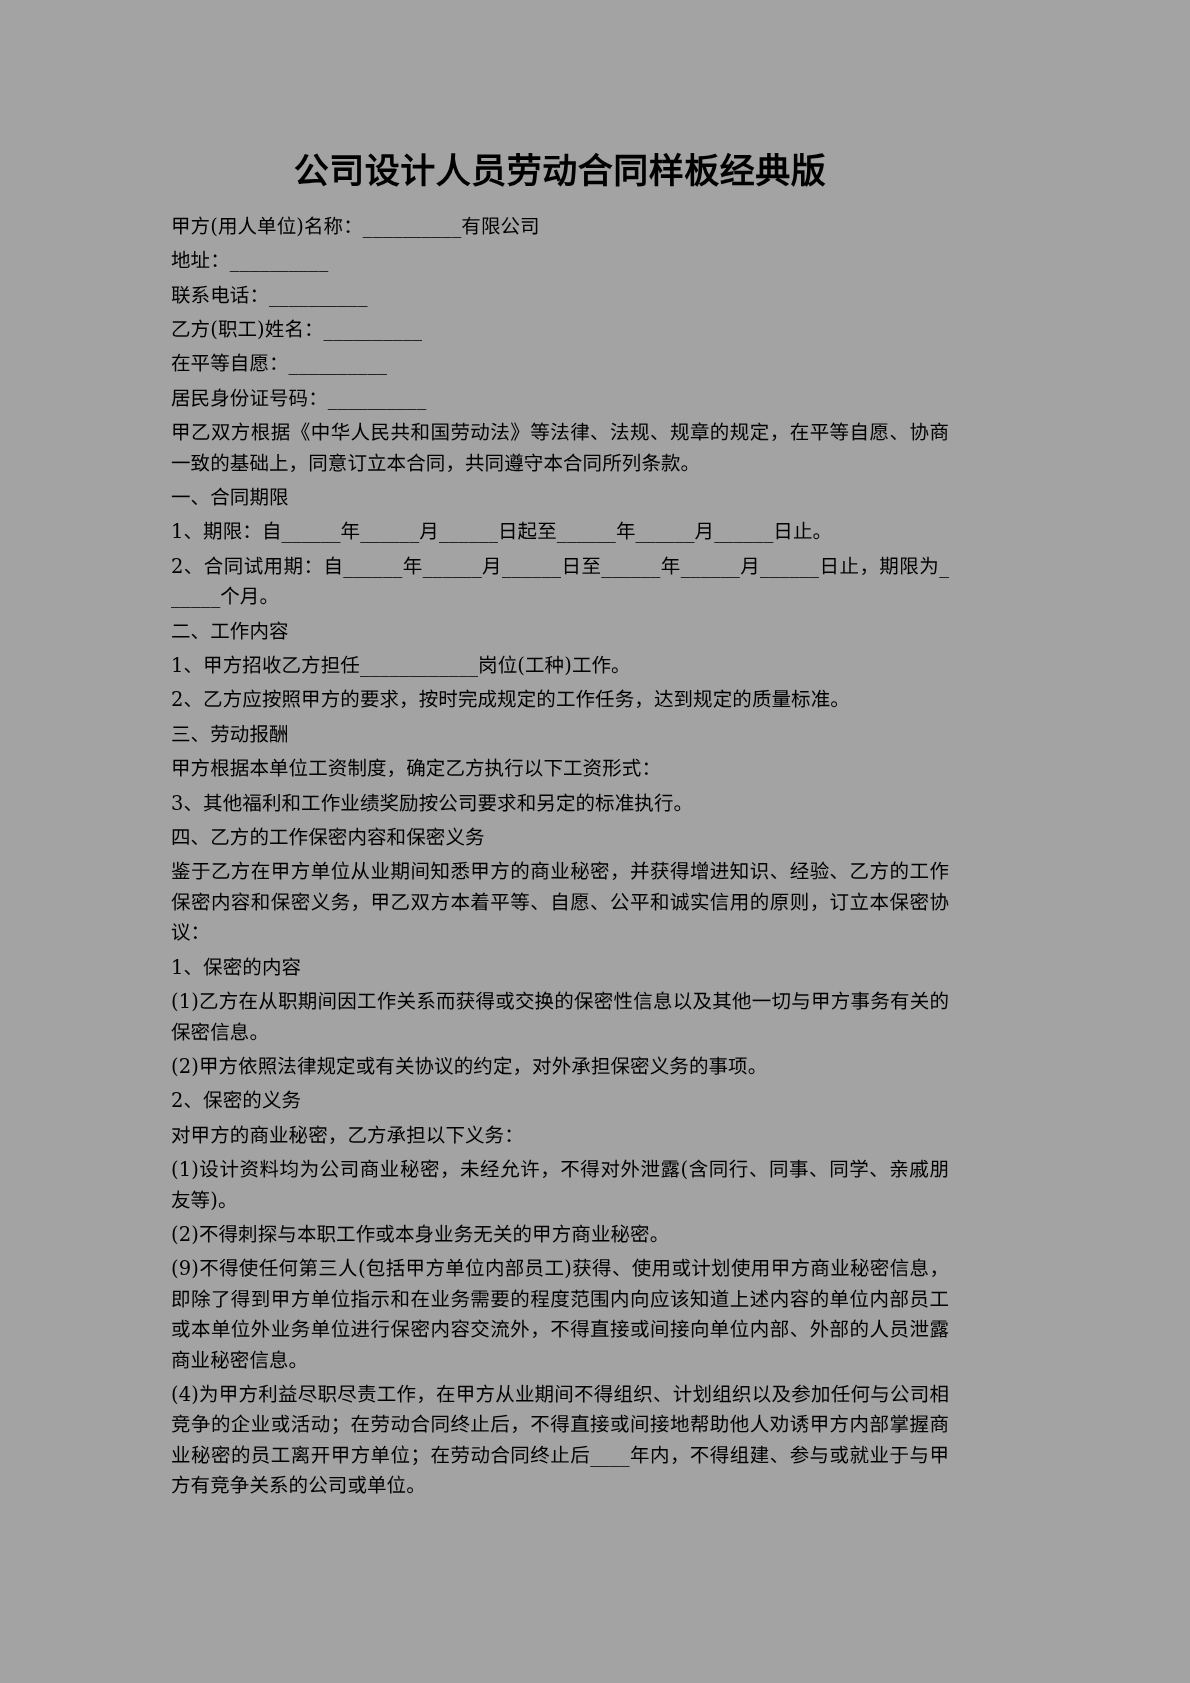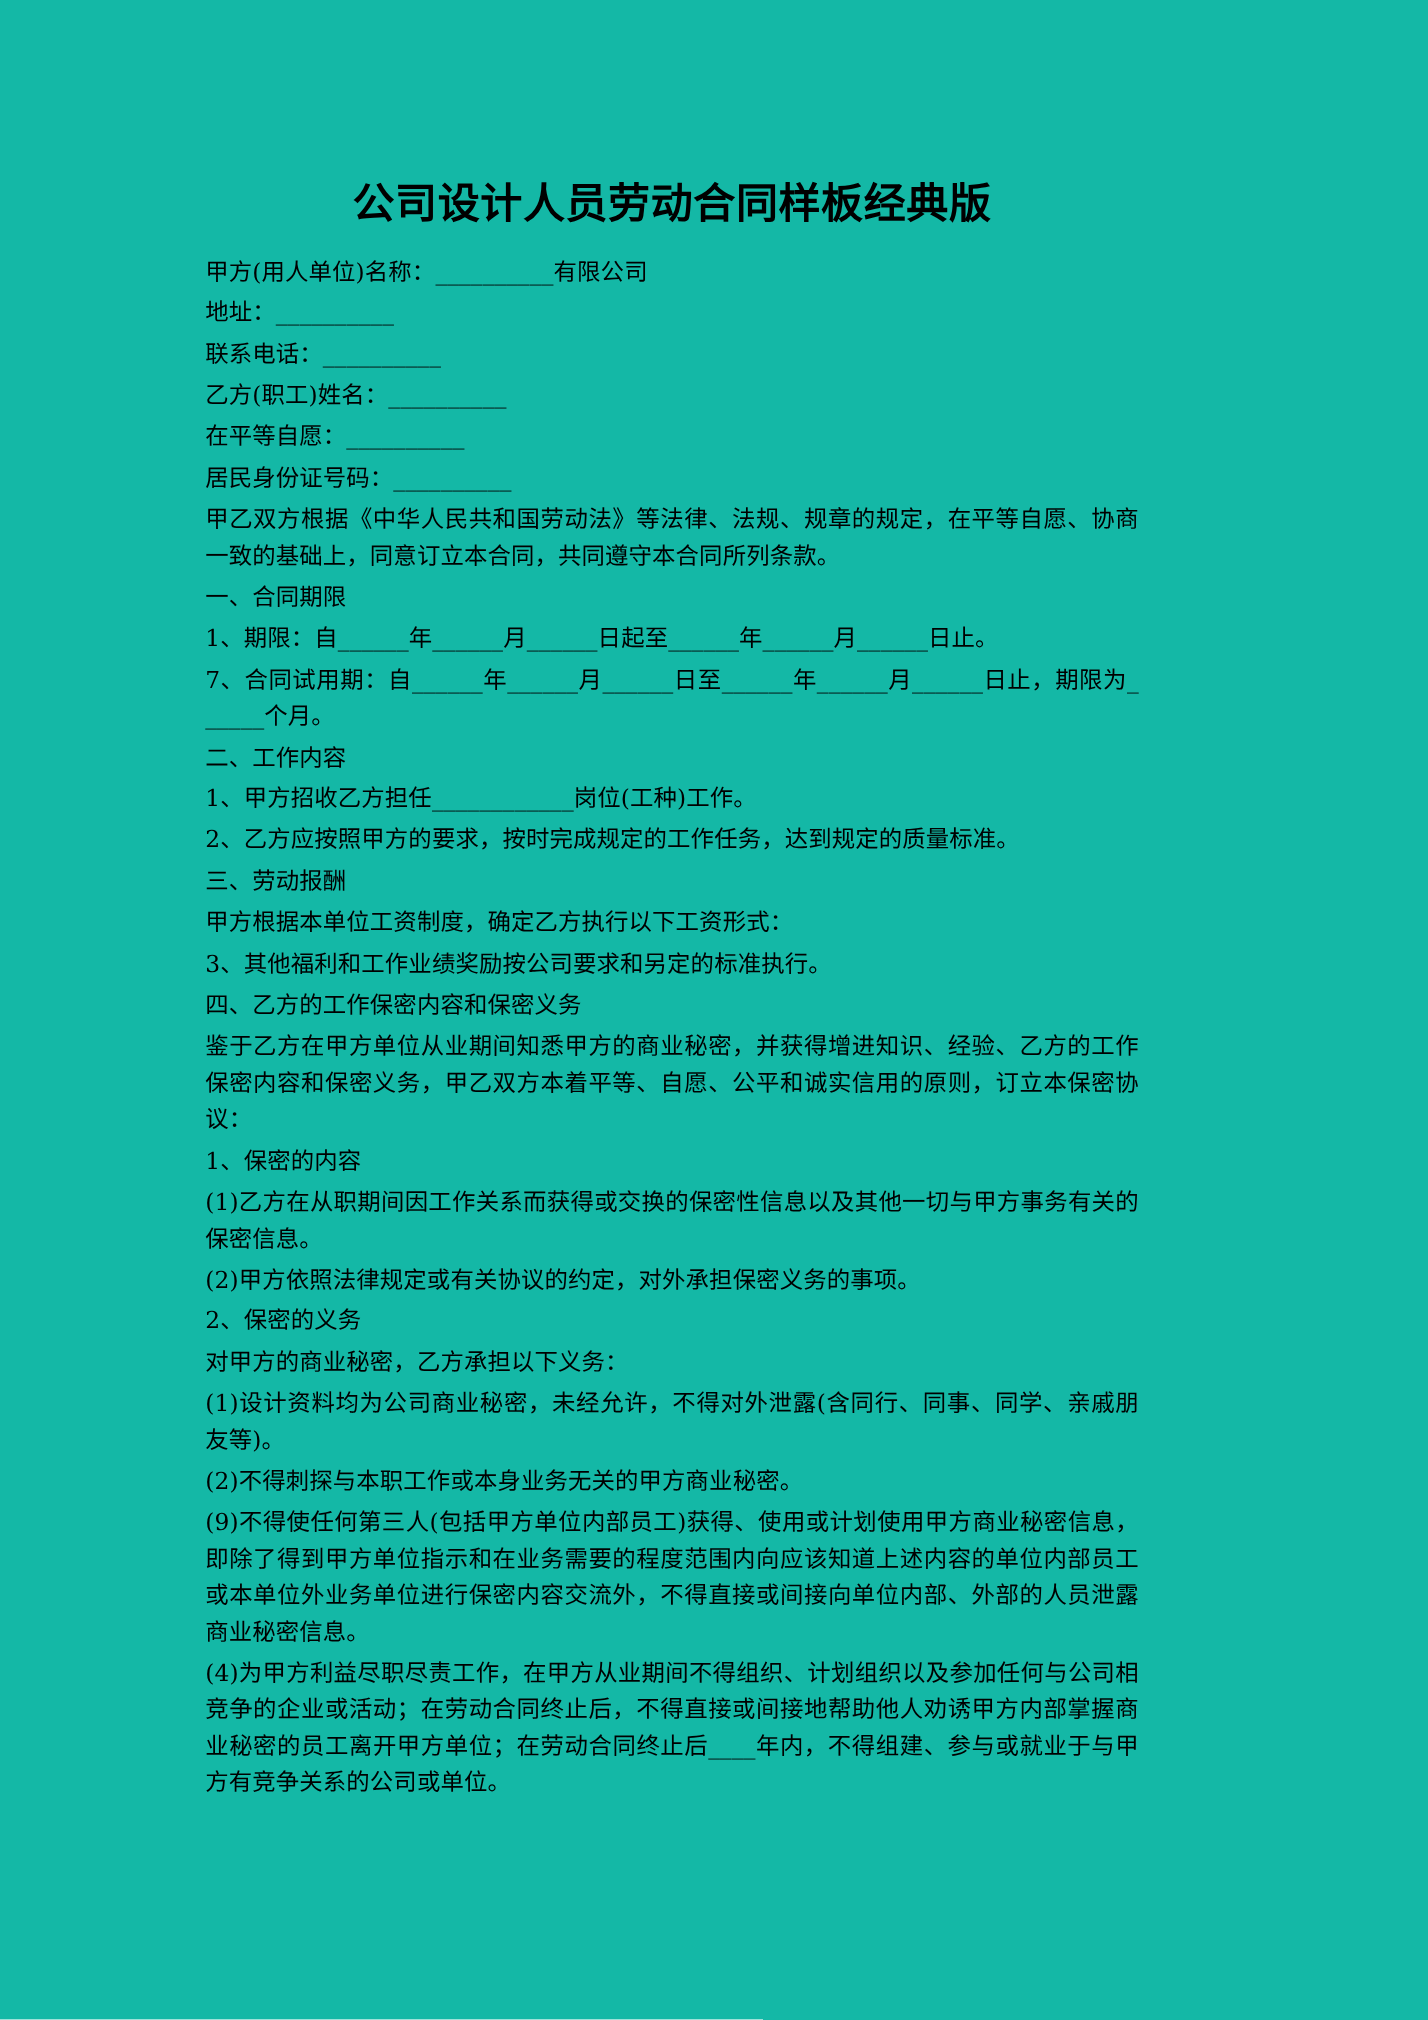--- a/index.html
+++ b/index.html
@@ -11,21 +11,21 @@
   body {
     font-family: "DejaVu Serif", "Liberation Serif", serif;
     color: #000000;
     -webkit-font-smoothing: antialiased;
   }
   .page {
     position: relative;
     width: 1190px;
     height: 1683px;
     margin: 0 auto;
-    background: #14b8a6;
+    background: #a3a3a3;
     box-sizing: border-box;
     overflow: hidden;
   }
   .content {
     position: absolute;
     left: 167px;
     top: 0;
     width: 786px;
   }
   .doc-title {
@@ -63,21 +63,21 @@
     <div class="body-block">
       <p class="line">甲方(用人单位)名称：__________有限公司</p>
       <p class="line">地址：__________</p>
       <p class="line">联系电话：__________</p>
       <p class="line">乙方(职工)姓名：__________</p>
       <p class="line">在平等自愿：__________</p>
       <p class="line">居民身份证号码：__________</p>
       <p class="line">甲乙双方根据《中华人民共和国劳动法》等法律、法规、规章的规定，在平等自愿、协商一致的基础上，同意订立本合同，共同遵守本合同所列条款。</p>
       <p class="line">一、合同期限</p>
       <p class="line">1、期限：自______年______月______日起至______年______月______日止。</p>
-      <p class="line">7、合同试用期：自______年______月______日至______年______月______日止，期限为______个月。</p>
+      <p class="line">2、合同试用期：自______年______月______日至______年______月______日止，期限为______个月。</p>
       <p class="line">二、工作内容</p>
       <p class="line">1、甲方招收乙方担任____________岗位(工种)工作。</p>
       <p class="line">2、乙方应按照甲方的要求，按时完成规定的工作任务，达到规定的质量标准。</p>
       <p class="line">三、劳动报酬</p>
       <p class="line">甲方根据本单位工资制度，确定乙方执行以下工资形式：</p>
       <p class="line">3、其他福利和工作业绩奖励按公司要求和另定的标准执行。</p>
       <p class="line">四、乙方的工作保密内容和保密义务</p>
       <p class="line">鉴于乙方在甲方单位从业期间知悉甲方的商业秘密，并获得增进知识、经验、乙方的工作保密内容和保密义务，甲乙双方本着平等、自愿、公平和诚实信用的原则，订立本保密协议：</p>
       <p class="line">1、保密的内容</p>
       <p class="line">(1)乙方在从职期间因工作关系而获得或交换的保密性信息以及其他一切与甲方事务有关的保密信息。</p>

